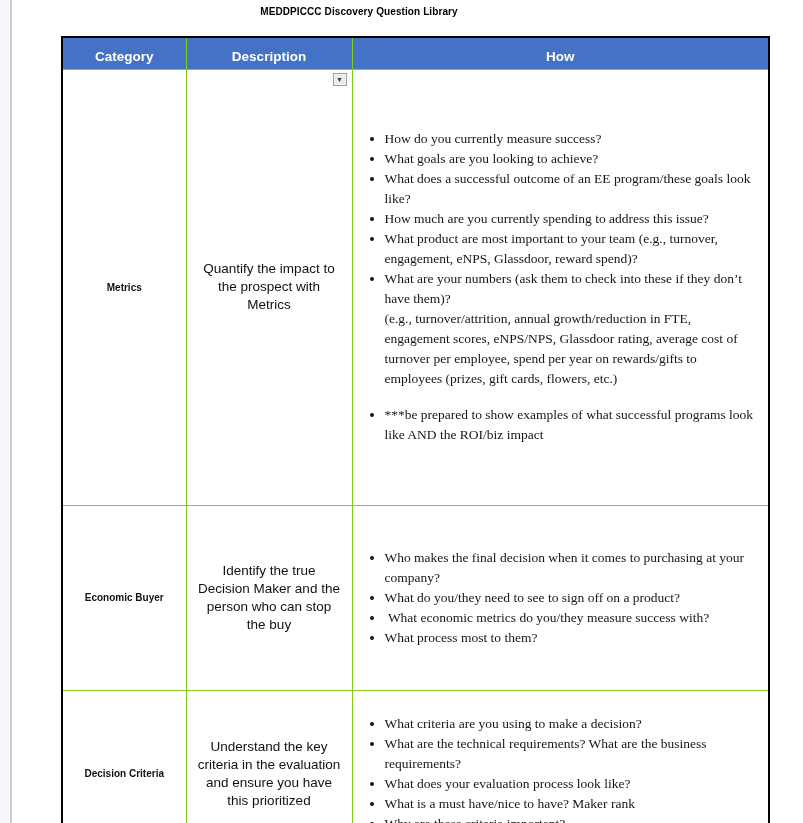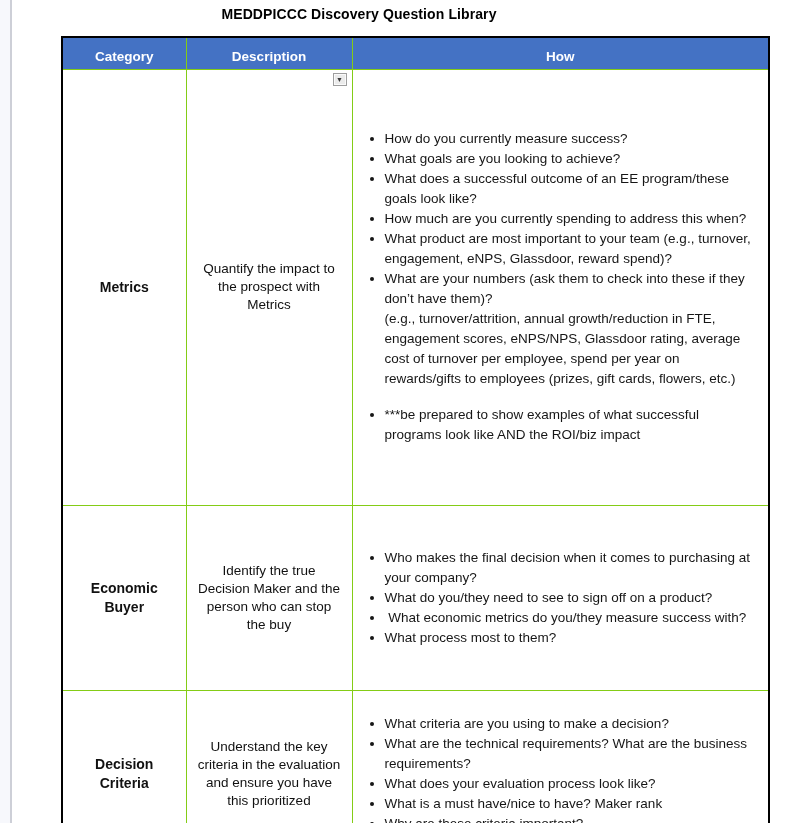--- a/index.html
+++ b/index.html
@@ -13,21 +13,21 @@
   }
   .side-strip {
     position: absolute; left: 0; top: 0;
     width: 12px; height: 823px;
     background: #F7F8FC;
     border-right: 2px solid #CDCFD7;
   }
   .doc-title {
     position: absolute; top: 6px; left: 14px; width: 690px;
     text-align: center;
-    font-size: 14px; font-weight: bold; color: #000;
+    font-size: 10px; font-weight: bold; color: #000;
     letter-spacing: 0.1px;
   }
   table.qlib {
     position: absolute; left: 61px; top: 36px;
     width: 707px;
     border-collapse: collapse;
     table-layout: fixed;
     border: 2px solid #000;
   }
   col.c-cat  { width: 124px; }
@@ -42,21 +42,21 @@
     font-weight: bold;
     text-align: center;
     vertical-align: middle;
     padding-top: 7px;
   }
   tbody tr:nth-child(1) { height: 436px; }
   tbody tr:nth-child(2) { height: 185px; }
   tbody tr:nth-child(3) { height: 168px; }
   td.cat {
     text-align: center; vertical-align: middle;
-    font-weight: bold; font-size: 14px; line-height: 19px;
+    font-weight: bold; font-size: 10px; line-height: 19px;
     padding: 0 8px; color: #111;
   }
   td.desc {
     text-align: center; vertical-align: middle;
     font-size: 13.5px; line-height: 18px;
     padding: 0 9px; color: #111;
     position: relative;
   }
   td.how {
     vertical-align: middle;
@@ -64,20 +64,21 @@
   }
   td.how ul {
     margin: 0; padding-left: 20px;
     list-style: disc outside;
   }
   td.how li {
     font-size: 13.5px; line-height: 20px;
     color: #161616;
     white-space: pre-wrap;
     padding-right: 2px;
+    font-family: Liberation Serif, serif;
   }
   td.how li.gap { margin-top: 16px; }
   .filter-btn {
     position: absolute; top: 3px; right: 5px;
     width: 14px; height: 13px;
     background: #EBEBEB;
     border: 1px solid #9E9E9E;
     box-shadow: inset 0 0 0 1px #fafafa;
     display: flex; align-items: center; justify-content: center;
     font-size: 7px; line-height: 1; color: #3a3a3a;
@@ -111,21 +112,21 @@
       <span>Quantify the impact to the prospect with Metrics</span>
       <span class="filter-btn">
             <span>▼</span>
           </span>
     </td>
     <td class="how">
       <ul>
             <li>How do you currently measure success?</li>
             <li>What goals are you looking to achieve?</li>
             <li>What does a successful outcome of an EE program/these goals look like?</li>
-            <li>How much are you currently spending to address this when?</li>
+            <li>How much are you currently spending to address this issue?</li>
             <li>What product are most important to your team (e.g., turnover, engagement, eNPS, Glassdoor, reward spend)?</li>
             <li>What are your numbers (ask them to check into these if they don’t have them)?
 (e.g., turnover/attrition, annual growth/reduction in FTE, engagement scores, eNPS/NPS, Glassdoor rating, average cost of turnover per employee, spend per year on rewards/gifts to employees (prizes, gift cards, flowers, etc.)</li>
             <li class="gap">***be prepared to show examples of what successful programs look like AND the ROI/biz impact</li>
           </ul>
     </td>
   </tr>
 
   <tr>
     <td class="cat">Economic Buyer</td>

